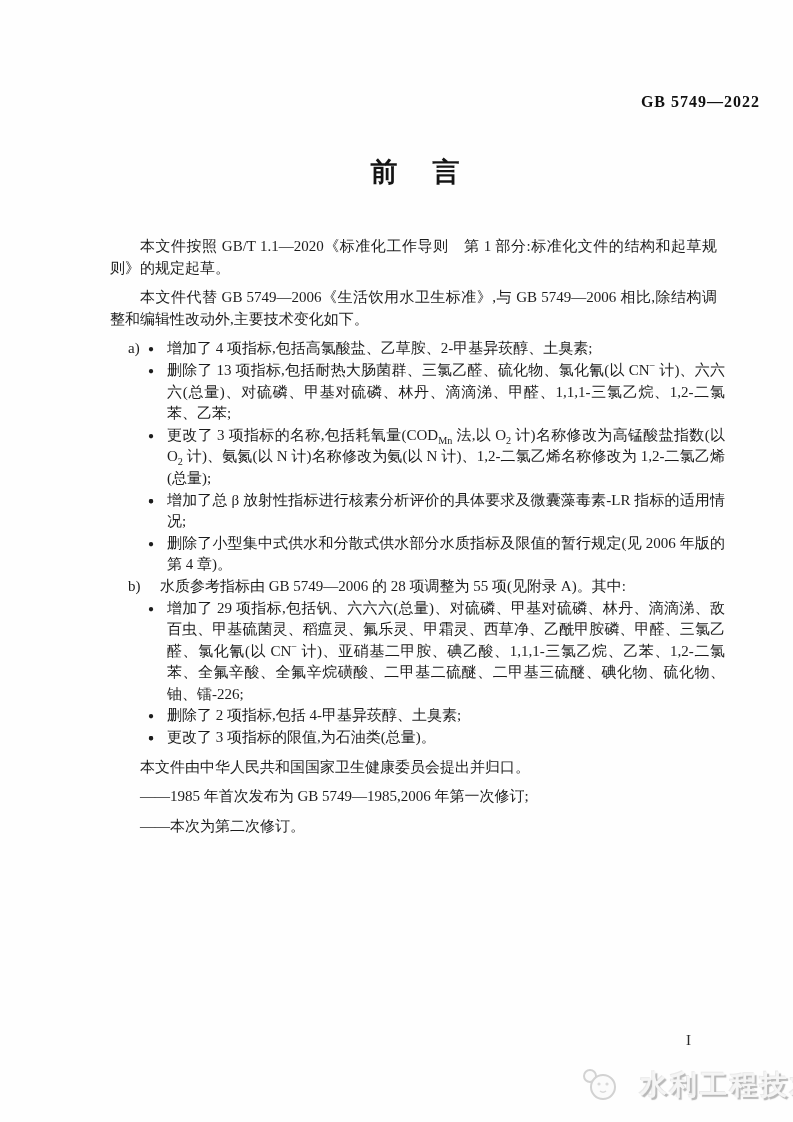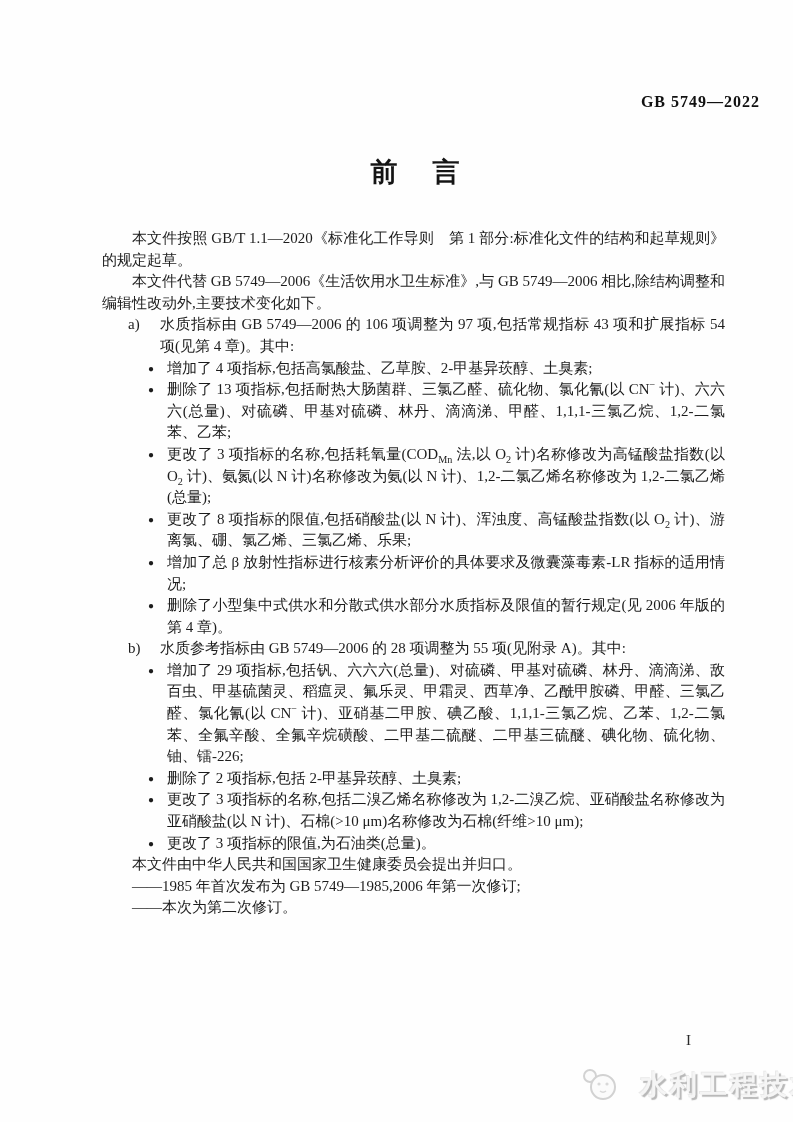--- a/index.html
+++ b/index.html
@@ -18,21 +18,21 @@
   .doc-title{
     position:absolute;top:154px;left:0;width:100%;margin:0;
     text-align:center;
     font-family:"Liberation Sans","DejaVu Sans",sans-serif;
     font-size:27px;font-weight:700;color:#141414;letter-spacing:4px;
   }
   .content{
     position:absolute;left:102px;top:228px;width:623px;
     font-size:15px;line-height:21.6px;text-align:justify;
   }
-  .para{margin:0;text-indent:2em;}
+  .para{margin:8px;text-indent:2em;}
   .alpha-item{position:relative;margin:0;padding-left:58px;}
   .alpha-label{position:absolute;left:26px;top:0;}
   ul.bullets{list-style:none;margin:0;padding:0;}
   ul.bullets li{position:relative;padding-left:65px;margin:0;}
   ul.bullets .bullet{
     position:absolute;left:46px;top:0;
     font-size:10px;line-height:21.6px;
   }
   sub,sup{font-size:0.68em;line-height:0;}
   .page-num{
@@ -61,38 +61,36 @@
 
   <h1 class="doc-title">前　言</h1>
 
   <div class="content">
 
     <p class="para">本文件按照 GB/T 1.1—2020《标准化工作导则　第 1 部分:标准化文件的结构和起草规则》的规定起草。</p>
     <p class="para">本文件代替 GB 5749—2006《生活饮用水卫生标准》,与 GB 5749—2006 相比,除结构调整和编辑性改动外,主要技术变化如下。</p>
 
     <div class="alpha-item">
       <span class="alpha-label">a)</span>
-      <span>水质指标由 GB 5749—2006 的 106 项调整为 97 项,包括常规指标 43 项和扩展指标 54 项(见第 4 章)。其中:</span>
     </div>
     <ul class="bullets">
       <li>
         <span class="bullet">●</span>
         <span>增加了 4 项指标,包括高氯酸盐、乙草胺、2-甲基异莰醇、土臭素;</span>
       </li>
       <li>
         <span class="bullet">●</span>
         <span>删除了 13 项指标,包括耐热大肠菌群、三氯乙醛、硫化物、氯化氰(以 CN<sup>−</sup> 计)、六六六(总量)、对硫磷、甲基对硫磷、林丹、滴滴涕、甲醛、1,1,1-三氯乙烷、1,2-二氯苯、乙苯;</span>
       </li>
       <li>
         <span class="bullet">●</span>
         <span>更改了 3 项指标的名称,包括耗氧量(COD<sub>Mn</sub> 法,以 O<sub>2</sub> 计)名称修改为高锰酸盐指数(以 O<sub>2</sub> 计)、氨氮(以 N 计)名称修改为氨(以 N 计)、1,2-二氯乙烯名称修改为 1,2-二氯乙烯(总量);</span>
       </li>
       <li>
         <span class="bullet">●</span>
-        <span>更改了 8 项指标的限值,包括硝酸盐(以 N 计)、浑浊度、高锰酸盐指数(以 O<sub>2</sub> 计)、游离氯、硼、氯乙烯、三氯乙烯、乐果;</span>
       </li>
       <li>
         <span class="bullet">●</span>
         <span>增加了总 β 放射性指标进行核素分析评价的具体要求及微囊藻毒素-LR 指标的适用情况;</span>
       </li>
       <li>
         <span class="bullet">●</span>
         <span>删除了小型集中式供水和分散式供水部分水质指标及限值的暂行规定(见 2006 年版的第 4 章)。</span>
       </li>
     </ul>
@@ -101,25 +99,24 @@
       <span class="alpha-label">b)</span>
       <span>水质参考指标由 GB 5749—2006 的 28 项调整为 55 项(见附录 A)。其中:</span>
     </div>
     <ul class="bullets">
       <li>
         <span class="bullet">●</span>
         <span>增加了 29 项指标,包括钒、六六六(总量)、对硫磷、甲基对硫磷、林丹、滴滴涕、敌百虫、甲基硫菌灵、稻瘟灵、氟乐灵、甲霜灵、西草净、乙酰甲胺磷、甲醛、三氯乙醛、氯化氰(以 CN<sup>−</sup> 计)、亚硝基二甲胺、碘乙酸、1,1,1-三氯乙烷、乙苯、1,2-二氯苯、全氟辛酸、全氟辛烷磺酸、二甲基二硫醚、二甲基三硫醚、碘化物、硫化物、铀、镭-226;</span>
       </li>
       <li>
         <span class="bullet">●</span>
-        <span>删除了 2 项指标,包括 2-甲基异莰醇、土臭素;</span>
+        <span>删除了 2 项指标,包括 4-甲基异莰醇、土臭素;</span>
       </li>
       <li>
         <span class="bullet">●</span>
-        <span>更改了 3 项指标的名称,包括二溴乙烯名称修改为 1,2-二溴乙烷、亚硝酸盐名称修改为亚硝酸盐(以 N 计)、石棉(&gt;10 μm)名称修改为石棉(纤维&gt;10 μm);</span>
       </li>
       <li>
         <span class="bullet">●</span>
         <span>更改了 3 项指标的限值,为石油类(总量)。</span>
       </li>
     </ul>
 
     <p class="para">本文件由中华人民共和国国家卫生健康委员会提出并归口。</p>
     <p class="para">——1985 年首次发布为 GB 5749—1985,2006 年第一次修订;</p>
     <p class="para">——本次为第二次修订。</p>

